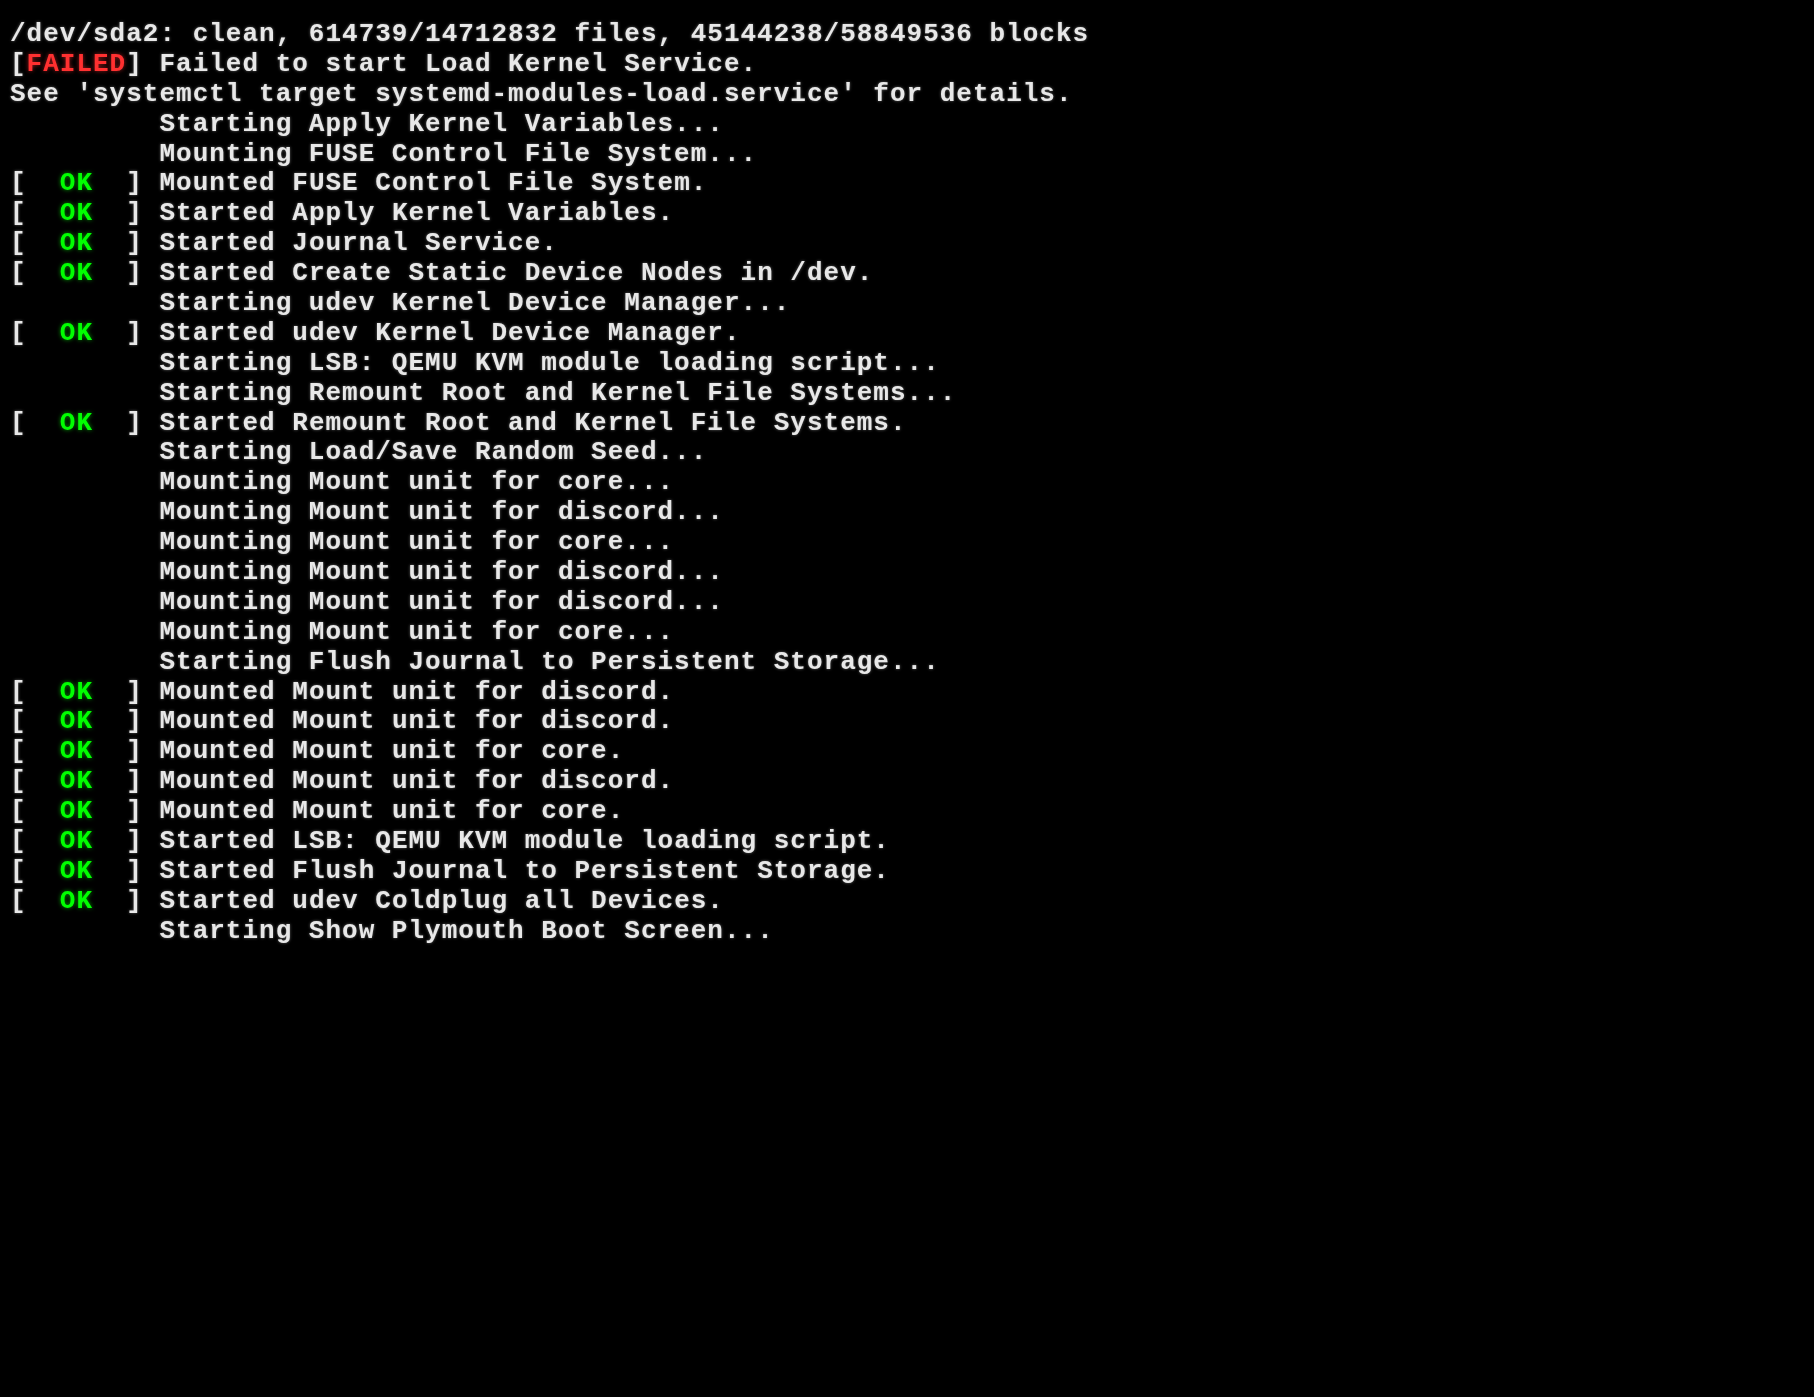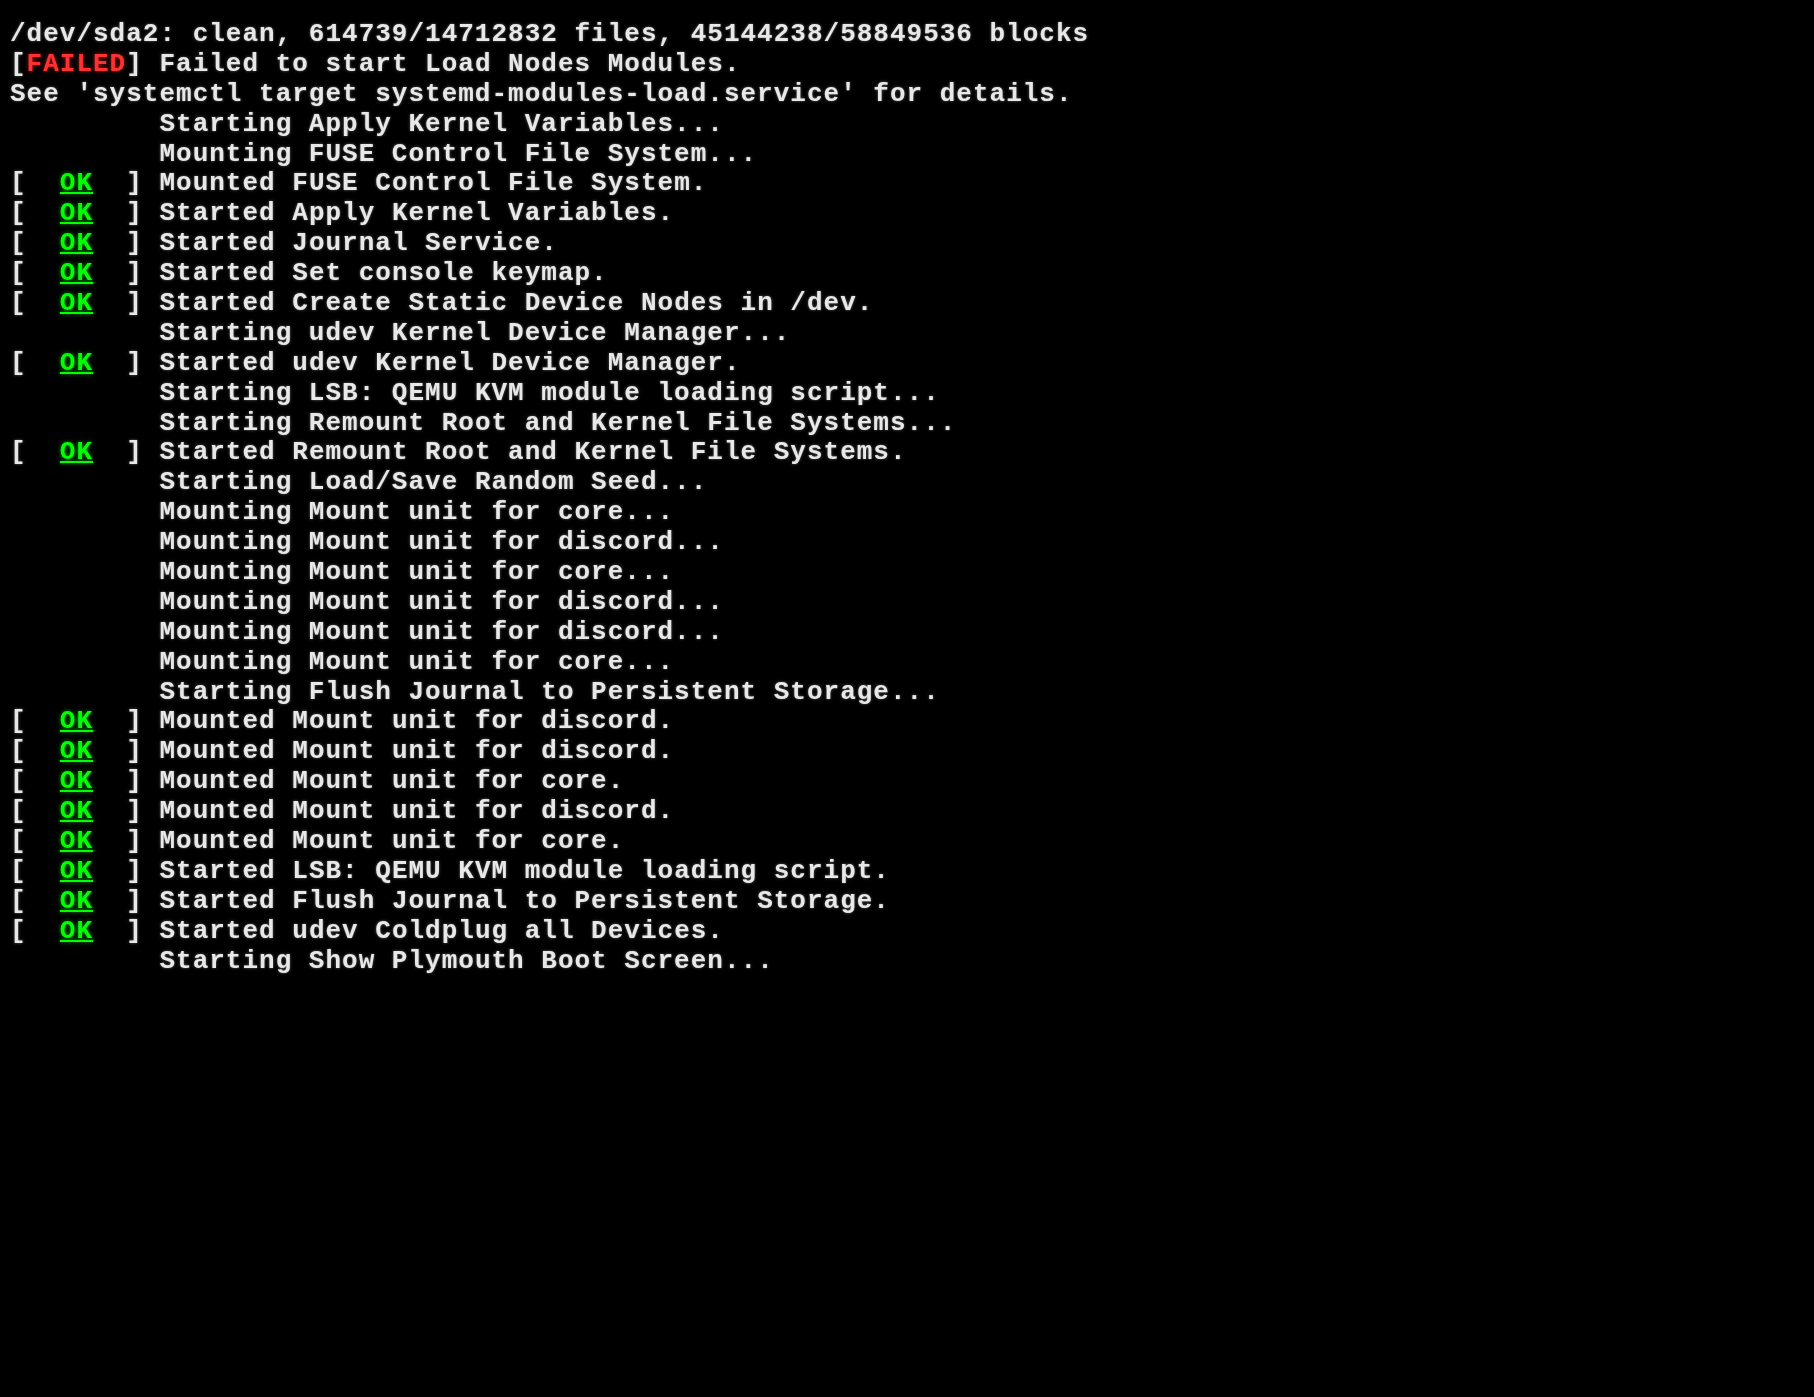--- a/index.html
+++ b/index.html
@@ -20,44 +20,42 @@
       min-height: 1397px;
       width: 1814px;
     }
     .line {
       white-space: pre;
       display: block;
     }
     .status-ok {
       color: #00ff00;
       text-shadow: 0 0 4px rgba(0,255,0,0.6);
-      text-decoration: underline;
     }
     .status-failed {
       color: #ff3030;
       text-shadow: 0 0 4px rgba(255,48,48,0.6);
       margin-top: 36px;
     }
     .bracket {
       color: #e8e8e8;
     }
   </style>
 </head>
 <body>
 
 <div id="console">
     <div class="line"><span>/dev/sda2: clean, 614739/14712832 files, 45144238/58849536 blocks</span></div>
-    <div class="line"><span class="bracket">[</span><span class="status-failed">FAILED</span><span class="bracket">] </span><span>Failed to start Load Nodes Modules.</span></div>
+    <div class="line"><span class="bracket">[</span><span class="status-failed">FAILED</span><span class="bracket">] </span><span>Failed to start Load Kernel Service.</span></div>
     <div class="line"><span>See 'systemctl target systemd-modules-load.service' for details.</span></div>
     <div class="line">         <span>Starting Apply Kernel Variables...</span></div>
     <div class="line">         <span>Mounting FUSE Control File System...</span></div>
     <div class="line"><span class="bracket">[  </span><span class="status-ok">OK</span><span class="bracket">  ] </span><span>Mounted FUSE Control File System.</span></div>
     <div class="line"><span class="bracket">[  </span><span class="status-ok">OK</span><span class="bracket">  ] </span><span>Started Apply Kernel Variables.</span></div>
     <div class="line"><span class="bracket">[  </span><span class="status-ok">OK</span><span class="bracket">  ] </span><span>Started Journal Service.</span></div>
-    <div class="line"><span class="bracket">[  </span><span class="status-ok">OK</span><span class="bracket">  ] </span><span>Started Set console keymap.</span></div>
     <div class="line"><span class="bracket">[  </span><span class="status-ok">OK</span><span class="bracket">  ] </span><span>Started Create Static Device Nodes in /dev.</span></div>
     <div class="line">         <span>Starting udev Kernel Device Manager...</span></div>
     <div class="line"><span class="bracket">[  </span><span class="status-ok">OK</span><span class="bracket">  ] </span><span>Started udev Kernel Device Manager.</span></div>
     <div class="line">         <span>Starting LSB: QEMU KVM module loading script...</span></div>
     <div class="line">         <span>Starting Remount Root and Kernel File Systems...</span></div>
     <div class="line"><span class="bracket">[  </span><span class="status-ok">OK</span><span class="bracket">  ] </span><span>Started Remount Root and Kernel File Systems.</span></div>
     <div class="line">         <span>Starting Load/Save Random Seed...</span></div>
     <div class="line">         <span>Mounting Mount unit for core...</span></div>
     <div class="line">         <span>Mounting Mount unit for discord...</span></div>
     <div class="line">         <span>Mounting Mount unit for core...</span></div>

